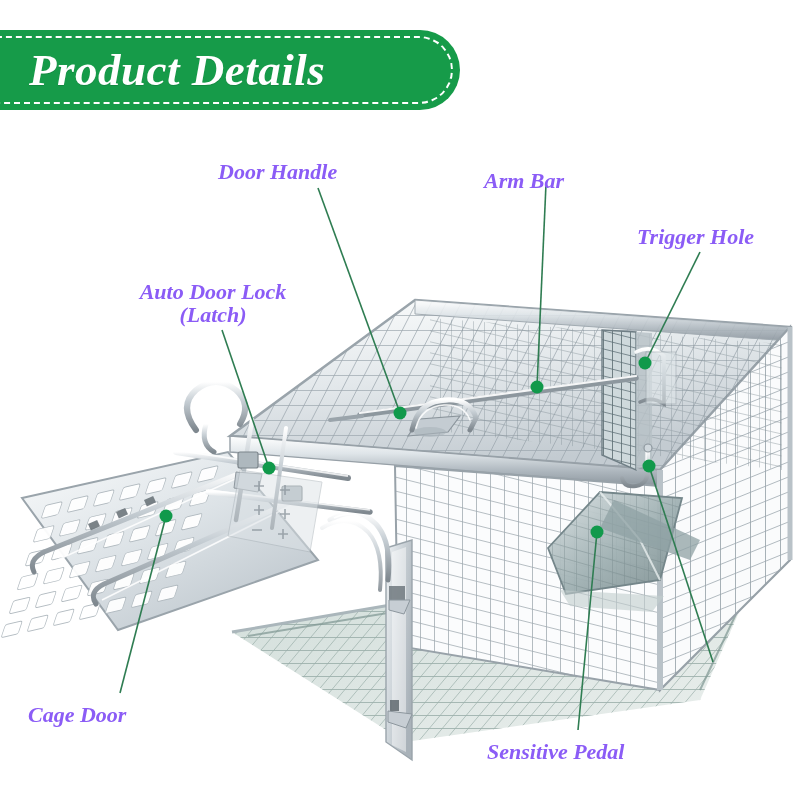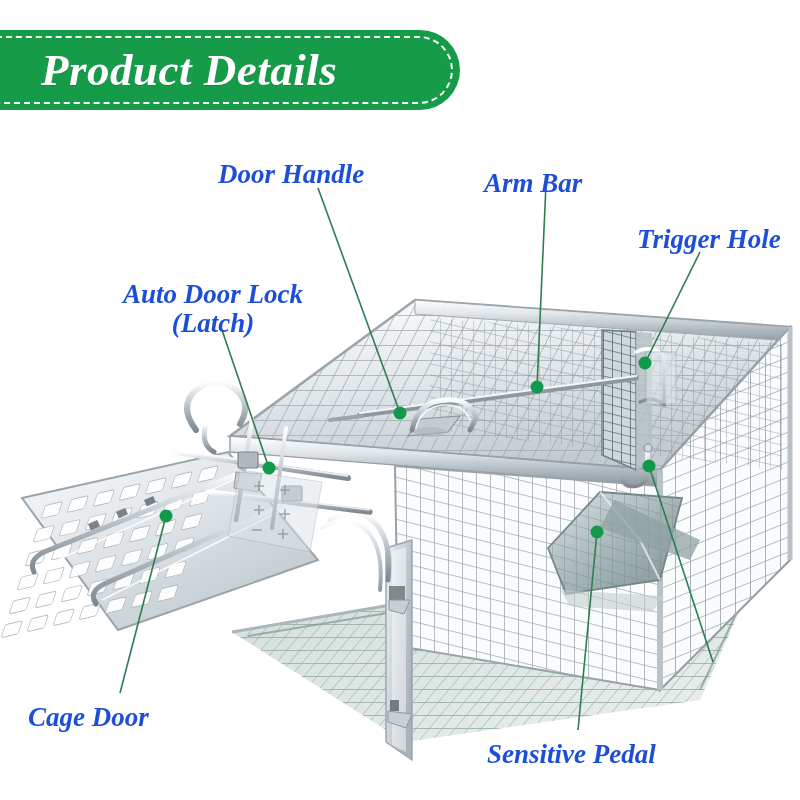--- a/index.html
+++ b/index.html
@@ -22,36 +22,36 @@
   .banner-dash{
     position:absolute;left:-14px;top:6px;right:7px;bottom:6px;
     border:2px dashed #ffffff;
     border-left:none;
     border-radius:0 34px 34px 0;
     pointer-events:none;
   }
   .banner-text{
     position:absolute;inset:0;
     display:flex;align-items:center;
-    padding-left:41px;
+    padding-left:29px;
     color:#ffffff;
     font-family:"Liberation Serif", serif;
     font-weight:bold;font-style:italic;
     font-size:45px;letter-spacing:0.5px;
     white-space:nowrap;
     text-shadow:0 1px 0 rgba(0,0,0,.12);
   }
 
   
   .label{
     position:absolute;
-    color:#1d4ed8;
+    color:#8b5cf6;
     font-family:"Liberation Serif", serif;
     font-weight:bold;font-style:italic;
-    font-size:27px;
+    font-size:22px;
     line-height:1.06;
     white-space:nowrap;
   }
   .label.two-line{white-space:normal;text-align:center;}
   .label .l2{display:block;}
 
   svg.art{position:absolute;left:0;top:0;width:800px;height:800px;}
 </style>
 </head>
 <body>

